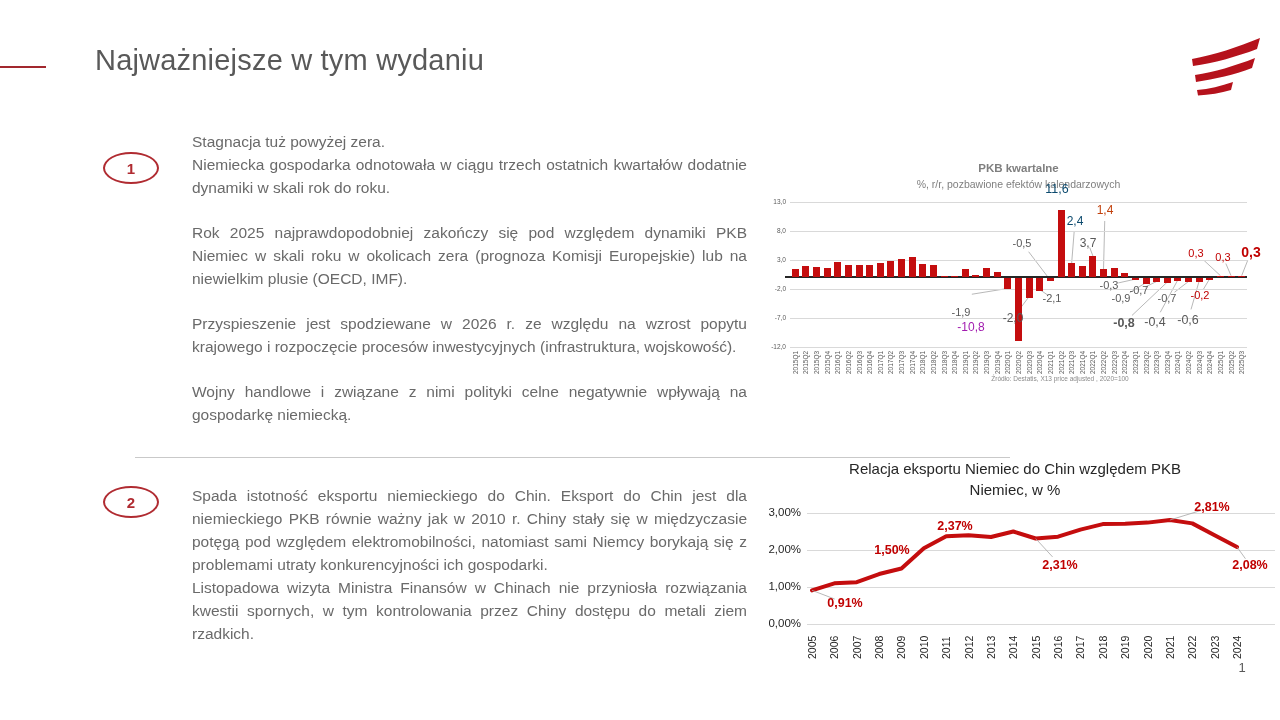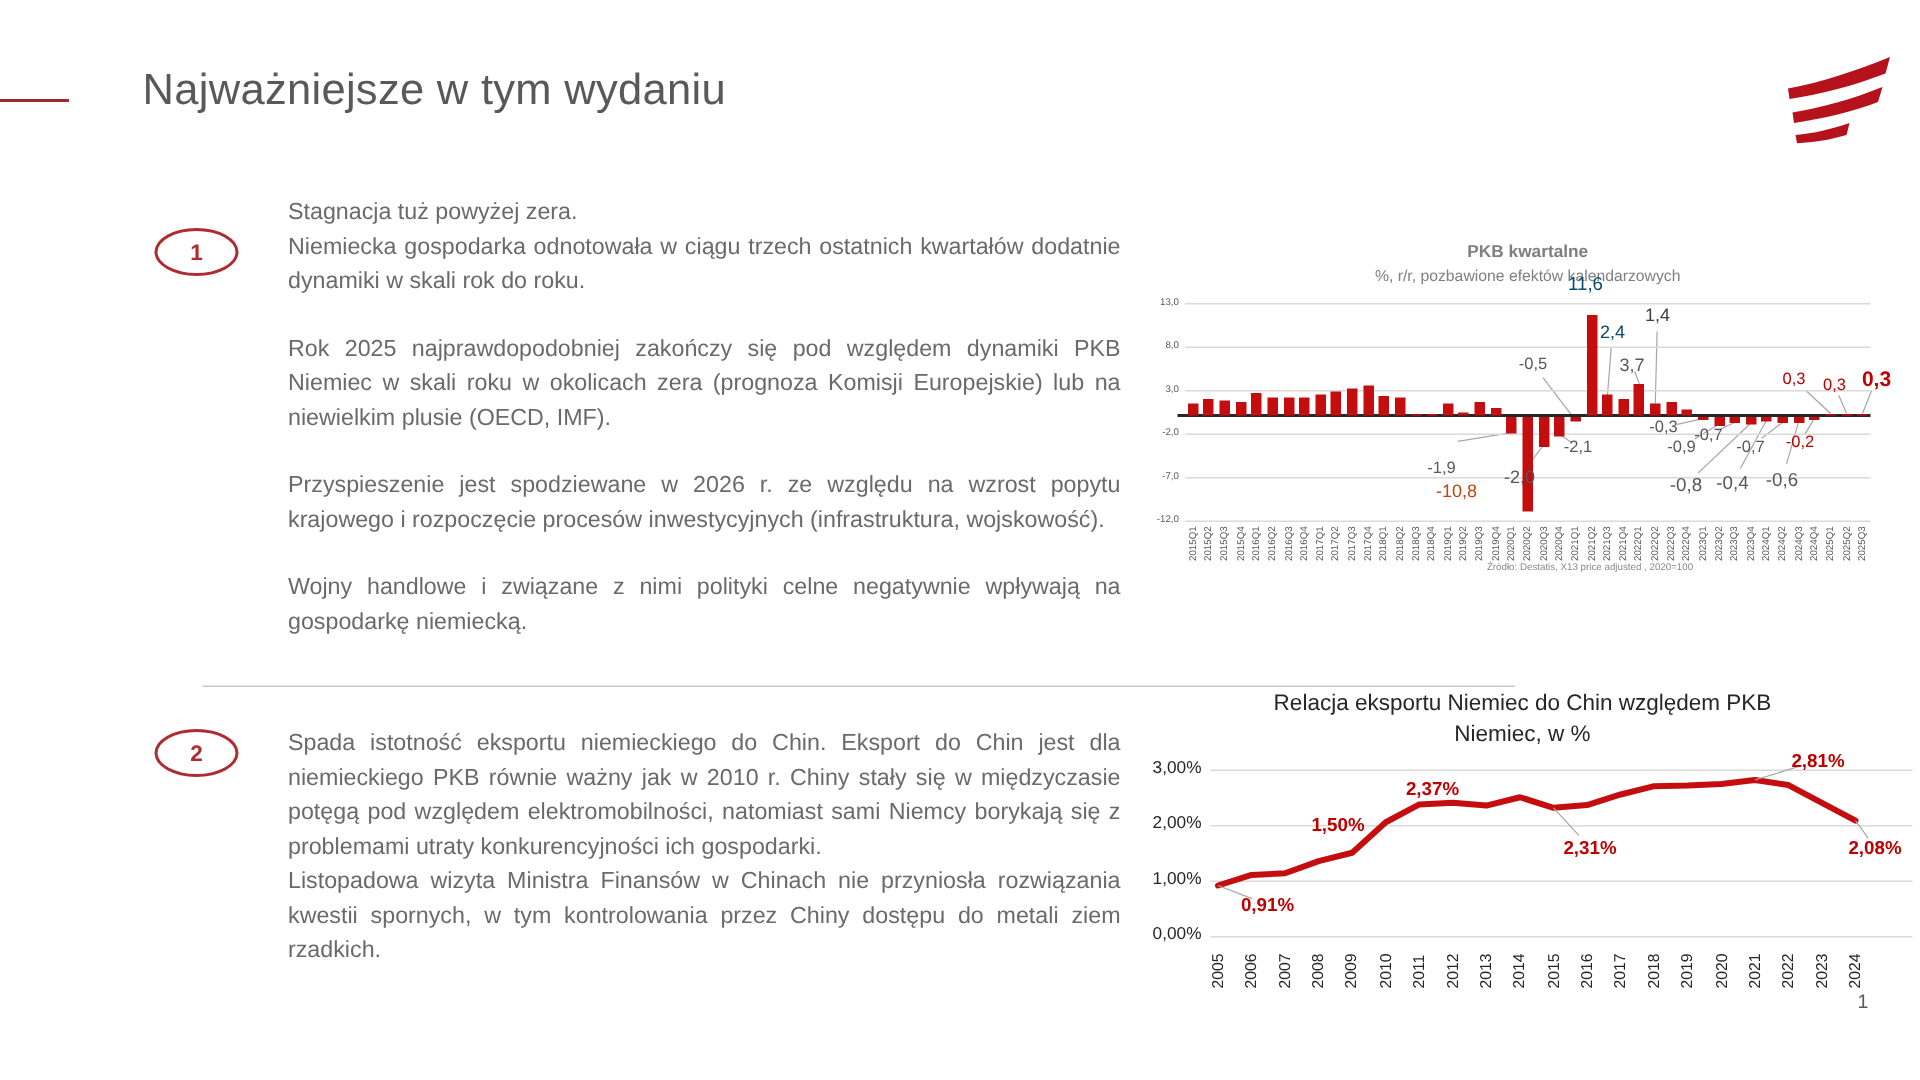--- a/index.html
+++ b/index.html
@@ -187,32 +187,32 @@
     <div class="xlab" style="left: 393.163px; top: 218px; font-size: 6.5px;">2023Q3</div>
     <div class="xlab" style="left: 403.791px; top: 218px; font-size: 6.5px;">2023Q4</div>
     <div class="xlab" style="left: 414.419px; top: 218px; font-size: 6.5px;">2024Q1</div>
     <div class="xlab" style="left: 425.047px; top: 218px; font-size: 6.5px;">2024Q2</div>
     <div class="xlab" style="left: 435.674px; top: 218px; font-size: 6.5px;">2024Q3</div>
     <div class="xlab" style="left: 446.302px; top: 218px; font-size: 6.5px;">2024Q4</div>
     <div class="xlab" style="left: 456.93px; top: 218px; font-size: 6.5px;">2025Q1</div>
     <div class="xlab" style="left: 467.558px; top: 218px; font-size: 6.5px;">2025Q2</div>
     <div class="xlab" style="left: 478.186px; top: 218px; font-size: 6.5px;">2025Q3</div>
     <div class="anno" style="left: 201px; top: 140px; font-size: 11px; font-weight: 400; color: rgb(89, 89, 89); margin-top: 16px;">-1,9</div>
-    <div class="anno" style="left: 211px; top: 171px; font-size: 12px; font-weight: 400; color: #c2410c;">-10,8</div>
+    <div class="anno" style="left: 211px; top: 171px; font-size: 12px; font-weight: 400; color: #a21caf;">-10,8</div>
     <div class="anno" style="left: 253px; top: 162px; font-size: 12px; font-weight: 400; color: rgb(89, 89, 89);">-2,0</div>
     <div class="anno" style="left: 292px; top: 142px; font-size: 11px; font-weight: 400; color: rgb(89, 89, 89);">-2,1</div>
     <div class="anno" style="left: 262px; top: 87px; font-size: 11px; font-weight: 400; color: rgb(89, 89, 89);">-0,5</div>
     <div class="anno" style="left: 297px; top: 33px; font-size: 12.5px; font-weight: 400; color: #0c4a6e;">11,6</div>
     <div class="anno" style="left: 315px; top: 65px; font-size: 12px; font-weight: 400; color: #0c4a6e;">2,4</div>
     <div class="anno" style="left: 328px; top: 87px; font-size: 12px; font-weight: 400; color: rgb(89, 89, 89);">3,7</div>
-    <div class="anno" style="left: 345px; top: 54px; font-size: 12px; font-weight: 400; color: #404040;">1,4</div>
+    <div class="anno" style="left: 345px; top: 54px; font-size: 12px; font-weight: 400; color: #c2410c;">1,4</div>
     <div class="anno" style="left: 349px; top: 129px; font-size: 11px; font-weight: 400; color: rgb(89, 89, 89);">-0,3</div>
     <div class="anno" style="left: 361px; top: 142px; font-size: 11px; font-weight: 400; color: rgb(89, 89, 89);">-0,9</div>
     <div class="anno" style="left: 379px; top: 134px; font-size: 11px; font-weight: 400; color: rgb(89, 89, 89);">-0,7</div>
-    <div class="anno" style="left: 364px; top: 167px; font-size: 12.5px; font-weight: 400; color: rgb(89, 89, 89);">-0,8</div>
+    <div class="anno" style="left: 364px; top: 167px; font-size: 12.5px; font-weight: 700; color: rgb(89, 89, 89);">-0,8</div>
     <div class="anno" style="left: 395px; top: 166px; font-size: 12.5px; font-weight: 400; color: rgb(89, 89, 89);">-0,4</div>
     <div class="anno" style="left: 407px; top: 142px; font-size: 11px; font-weight: 400; color: rgb(89, 89, 89);">-0,7</div>
     <div class="anno" style="left: 428px; top: 164px; font-size: 12.5px; font-weight: 400; color: rgb(89, 89, 89);">-0,6</div>
     <div class="anno" style="left: 440px; top: 139px; font-size: 11px; font-weight: 400; color: rgb(192, 0, 0);">-0,2</div>
     <div class="anno" style="left: 436px; top: 97px; font-size: 11px; font-weight: 400; color: rgb(192, 0, 0);">0,3</div>
     <div class="anno" style="left: 463px; top: 101px; font-size: 11px; font-weight: 400; color: rgb(192, 0, 0);">0,3</div>
     <div class="anno" style="left: 491px; top: 96px; font-size: 14px; font-weight: 700; color: rgb(192, 0, 0);">0,3</div>
   </div>
 
 <div id="chart2">

